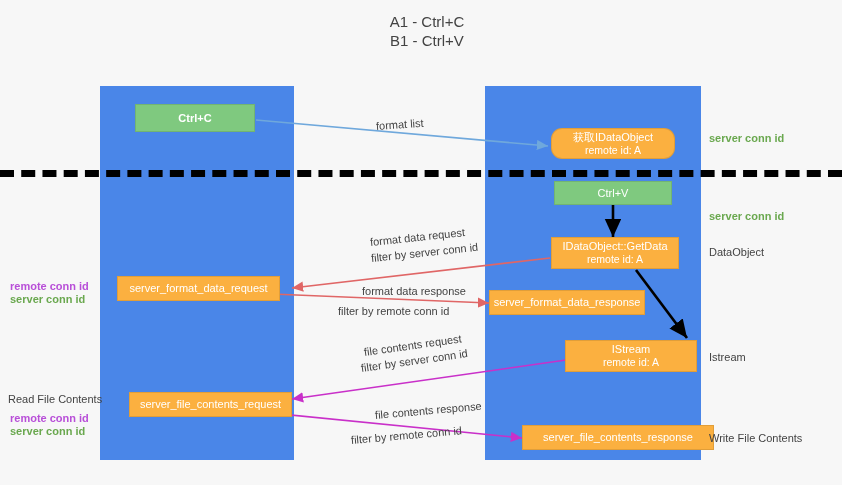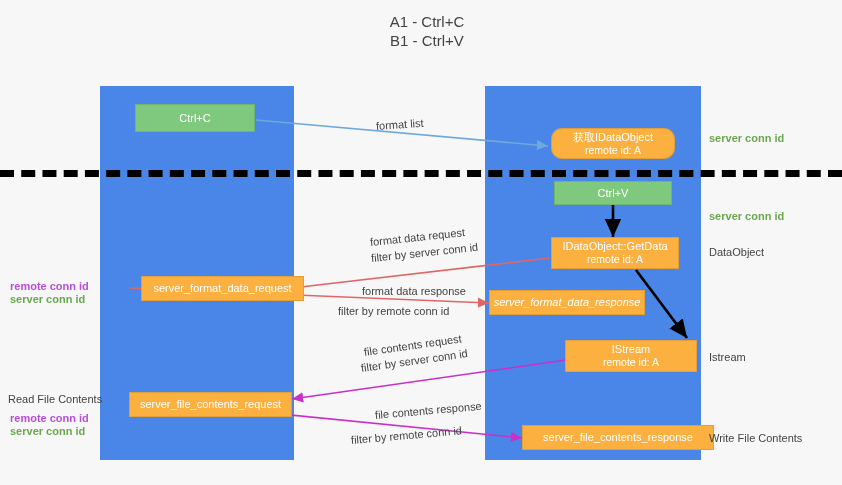--- a/index.html
+++ b/index.html
@@ -128,25 +128,25 @@
 
     <path d="M130,288 L489,303" stroke="#e06666" stroke-width="1.6" fill="none" marker-end="url(#ah-red)"></path>
 
     <path d="M566,360 L292,399" stroke="#c930c9" stroke-width="1.6" fill="none" marker-end="url(#ah-magenta)"></path>
 
     <path d="M130,399 L522,438" stroke="#c930c9" stroke-width="1.6" fill="none" marker-end="url(#ah-magenta)"></path>
   </svg>
 
   <div class="dashline" style="top:170px;"></div>
 
-  <div class="box green" style="left:135px; top:104px; width:120px; height:28px;">
+  <div class="box green" style="left:135px; top:104px; width:120px; height:28px;font-weight:bold;">
     <span>Ctrl+C</span>
   </div>
 
-  <div class="box orange" style="left:141px; top:276px; width:163px; height:25px;text-align:right;">
+  <div class="box orange" style="left:117px; top:276px; width:163px; height:25px;text-align:right;">
     <span>server_format_data_request</span>
   </div>
 
   <div class="box orange" style="left:129px; top:392px; width:163px; height:25px;">
     <span>server_file_contents_request</span>
   </div>
 
   <div class="box orange" style="left:551px; top:128px; width:124px; height:31px;border-radius:11px;">
     <span>获取IDataObject</span>
     <span class="l2">remote id: A</span>
@@ -159,21 +159,21 @@
   <div class="box orange" style="left:551px; top:237px; width:128px; height:32px;">
     <span>IDataObject::GetData</span>
     <span class="l2">remote id: A</span>
   </div>
 
   <div class="box orange" style="left:565px; top:340px; width:132px; height:32px;">
     <span>IStream</span>
     <span class="l2">remote id: A</span>
   </div>
 
-  <div class="box orange" style="left:489px; top:290px; width:156px; height:25px;font-style:italic;">
+  <div class="box orange" style="left:489px; top:290px; width:156px; height:25px;">
     <span>server_format_data_response</span>
   </div>
 
   <div class="box orange" style="left:522px; top:425px; width:192px; height:25px;">
     <span>server_file_contents_response</span>
   </div>
 
   <div class="note rot" style="left:376px; top:119px; transform: rotate(-4deg);">format list</div>
 
   <div class="note rot" style="left:370px; top:235px; transform: rotate(-6deg);">format data request</div>

